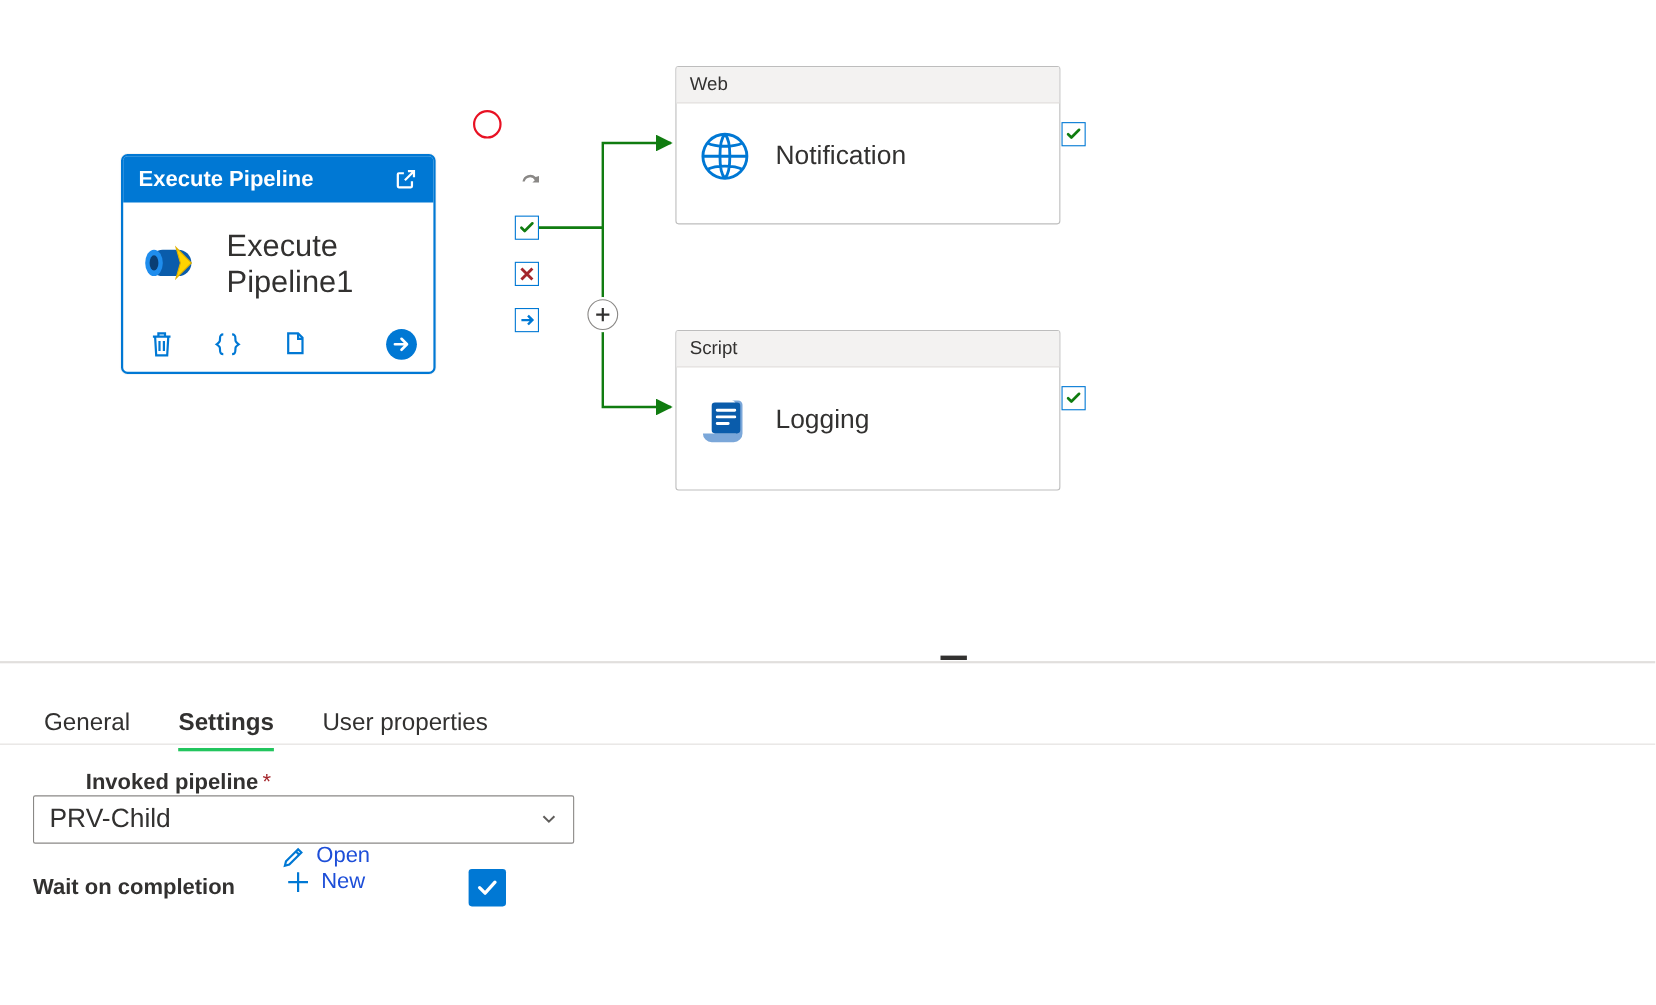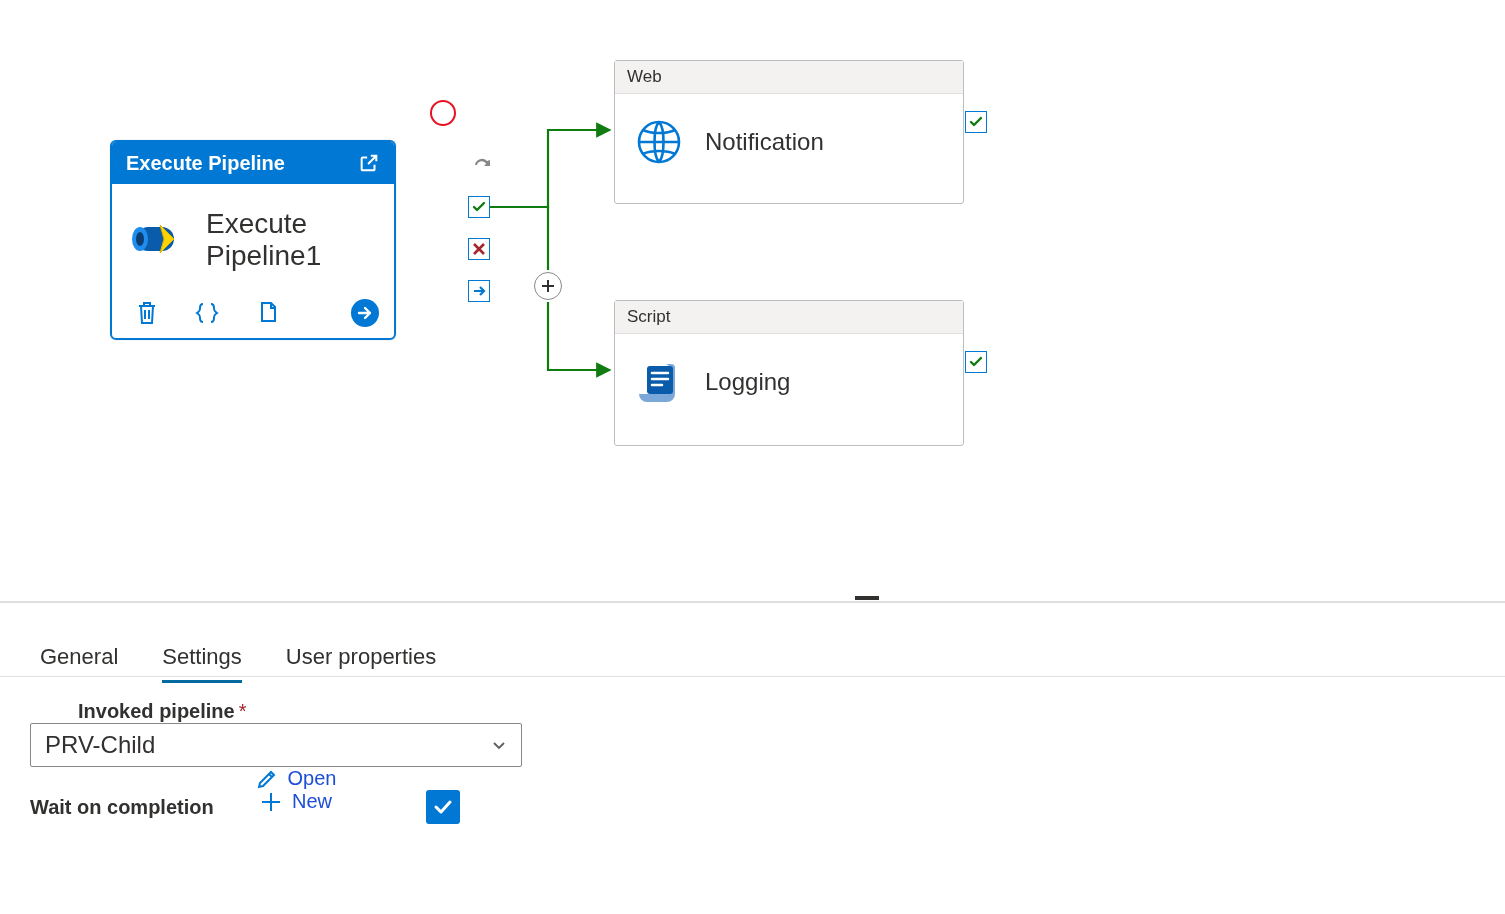--- a/index.html
+++ b/index.html
@@ -70,21 +70,21 @@
 
   
   svg.connectors { position: absolute; left: 0; top: 0; pointer-events: none; }
 
   
   .divider { position: absolute; left: 0; top: 601px; right: 0; height: 2px; background: #e1dfdd; }
   .grip { position: absolute; left: 855px; top: 596px; width: 24px; height: 4px; background: #323130; }
 
   .tabs { position: absolute; left: 40px; top: 628px; display: flex; gap: 44px; font-size: 22px; margin-top: 16px; }
   .tab { padding-bottom: 10px; color: #323130; cursor: pointer; }
-  .tab.active { font-weight: 400; border-bottom: 3px solid #0369a1; }
+  .tab.active { font-weight: 700; border-bottom: 3px solid #22c55e; }
   .tabbar { position: absolute; left: 0; right: 0; top: 676px; height: 1px; background: #e1dfdd; }
 
   .form-row { position: absolute; left: 30px; display: flex; align-items: center; gap: 0; font-size: 20px; }
   .row1 { top: 700px; flex-direction: column; }
   .row2 { top: 790px; }
   .field-label { width: 396px; font-weight: 600; }
   .field-label .req { color: #a4262c; margin-left: 4px; font-weight: 400; }
   .select {
     width: 492px; height: 44px; border: 1px solid #8a8886; border-radius: 2px; padding: 0 14px;
     display: flex; align-items: center; justify-content: space-between; font-size: 24px; background: #fff;

